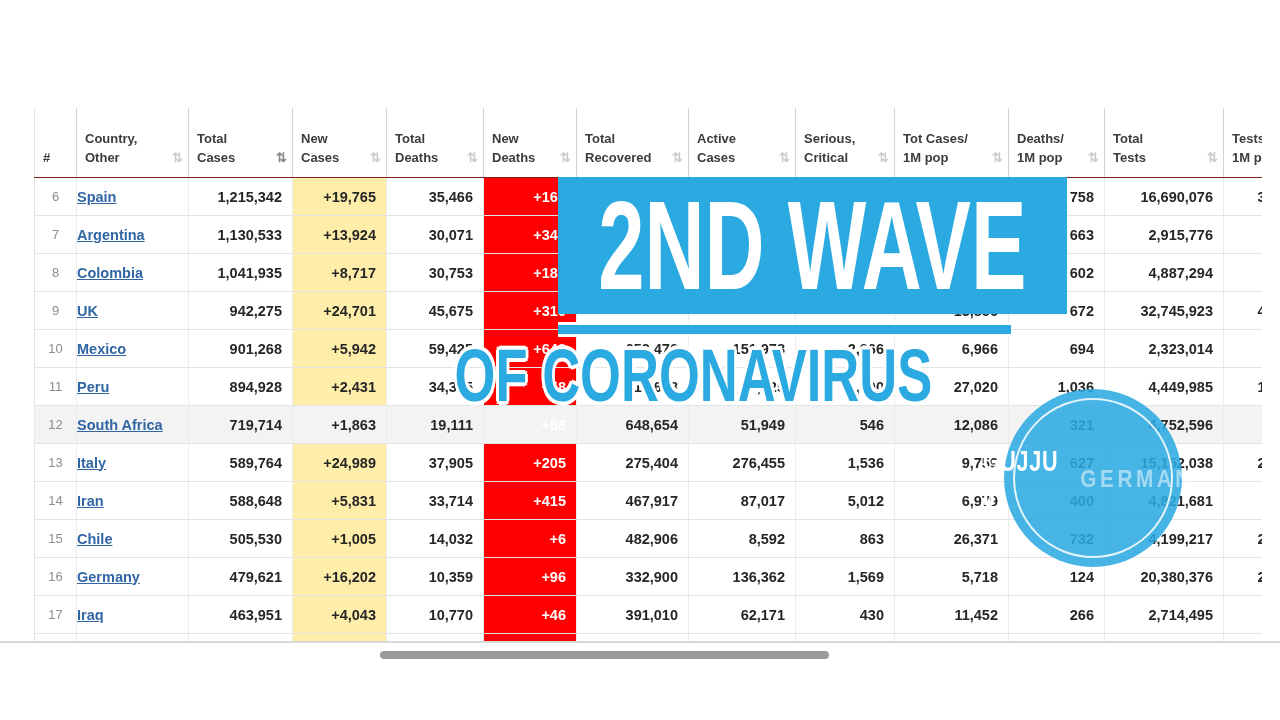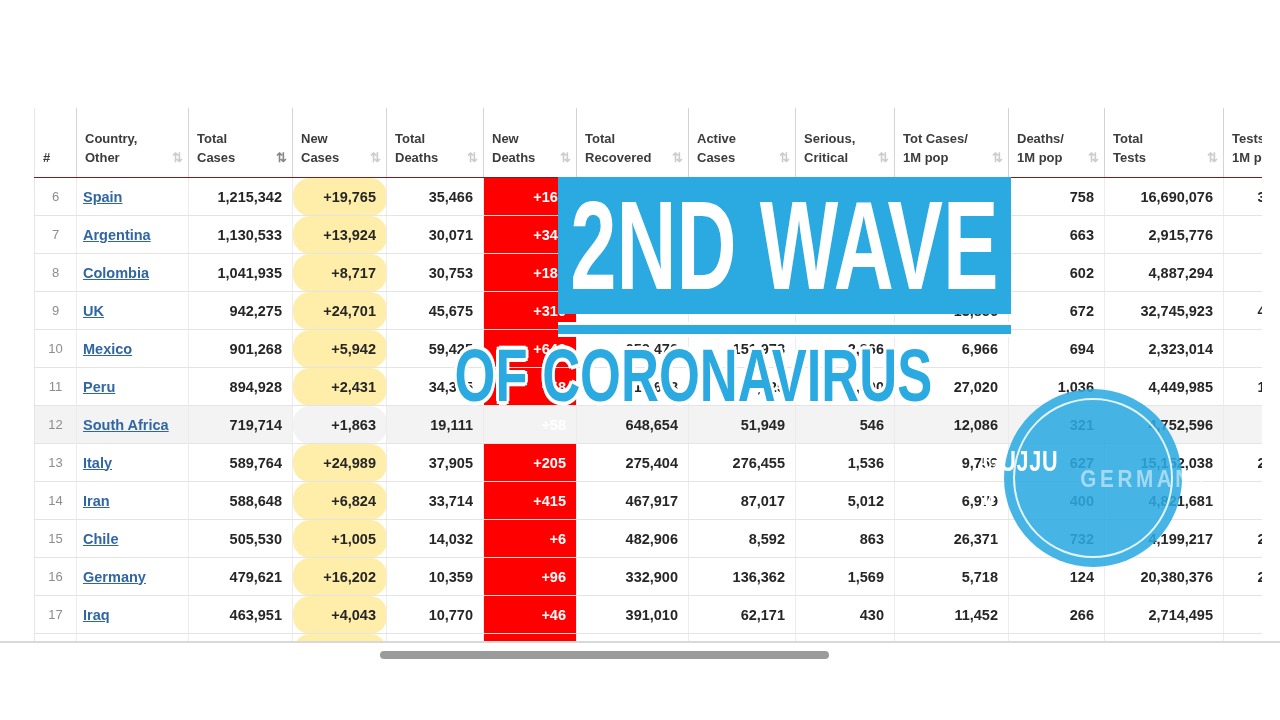--- a/index.html
+++ b/index.html
@@ -15,36 +15,36 @@
            text-align:left;padding:0 5px 9px 8px;line-height:1.45;}
   thead th:last-child{border-right:none;}
   .th-inner{display:flex;justify-content:space-between;align-items:flex-end;}
   .sort-icon{color:#cccccc;font-size:13px;margin-left:3px;flex:0 0 auto;}
   .sort-icon.sorted{color:#878787;}
   tbody td{height:37px;border-bottom:1px solid #e4e4e4;border-right:1px solid #ececec;
            font-size:14.5px;font-weight:700;color:#262626;text-align:right;
            padding:0 10px 0 2px;white-space:nowrap;overflow:hidden;}
   tbody td:last-child{border-right:none;}
   td.rank{text-align:center;color:#8d8d8d;font-weight:400;font-size:13px;padding:0;}
-  td.country{text-align:left;padding-left:6px;}
+  td.country{text-align:left;padding-left:0;}
   .country-link{color:var(--country_link);text-decoration:underline;cursor:pointer;}
   tr.highlight td{background:var(--row_highlight);margin-left:16px;}
-  td.new_cases{background:var(--new_cases_bg);border-radius:17px;}
+  td.new_cases{background:var(--new_cases_bg);}
   td.new_deaths{background:var(--new_deaths_bg);color:#ffffff;}
 
   .bottom-line{position:absolute;left:0;top:641px;width:1280px;height:2px;background:#d8d8d8;}
   .h-scrollbar{position:absolute;left:380px;top:651px;width:449px;height:8px;border-radius:4px;
                background:var(--scrollbar);}
 
   
   .cond{display:inline-block;white-space:nowrap;line-height:1;font-weight:800;
         transform-origin:center center;}
   .outline{text-shadow:-3px -3px 0 #fff,3px -3px 0 #fff,-3px 3px 0 #fff,3px 3px 0 #fff,
            -4px 0 0 #fff,4px 0 0 #fff,0 -4px 0 #fff,0 4px 0 #fff;}
-  .ov-box{position:absolute;left:558px;top:177px;width:453px;height:137px;background:var(--accent);
+  .ov-box{position:absolute;left:558px;top:177px;width:509px;height:137px;background:var(--accent);
           display:flex;align-items:center;justify-content:center;}
   .ov-box .cond{font-size:126px;color:#fff;transform:scaleX(0.66);}
   .ov-underline{position:absolute;left:558px;top:322px;width:453px;height:9px;background:var(--accent);
           border-top:3px solid #fff;border-bottom:3px solid #fff;box-sizing:content-box;}
   .ov-sub{position:absolute;left:546px;top:342px;width:484px;height:68px;display:flex;
           align-items:center;justify-content:flex-end;color:var(--accent);}
   .ov-sub .cond{font-size:74px;transform:scaleX(0.71);}
   .ov-banner{position:absolute;left:556px;top:576px;width:590px;height:54px;display:flex;
           align-items:center;justify-content:center;color:var(--accent);}
   .ov-banner .cond{font-size:57px;transform:scaleX(0.63);}
@@ -262,21 +262,21 @@
             <td class="serious_critical">1,536</td>
             <td class="cases_per_1m">9,759</td>
             <td class="deaths_per_1m">627</td>
             <td class="total_tests">15,152,038</td>
             <td class="tests_per_1m">250,727</td>
           </tr>
           <tr>
             <td class="rank">14</td>
             <td class="country"><span class="country-link">Iran</span></td>
             <td class="total_cases">588,648</td>
-            <td class="new_cases">+6,824</td>
+            <td class="new_cases">+5,831</td>
             <td class="total_deaths">33,714</td>
             <td class="new_deaths">+415</td>
             <td class="total_recovered">467,917</td>
             <td class="active_cases">87,017</td>
             <td class="serious_critical">5,012</td>
             <td class="cases_per_1m">6,979</td>
             <td class="deaths_per_1m">400</td>
             <td class="total_tests">4,821,681</td>
             <td class="tests_per_1m">57,169</td>
           </tr>

